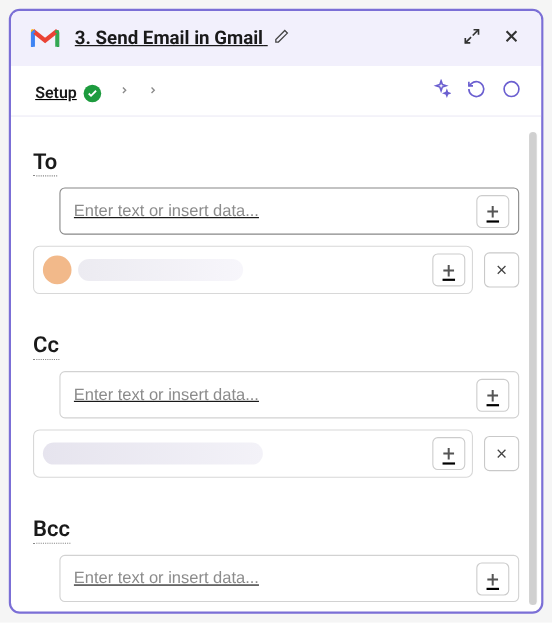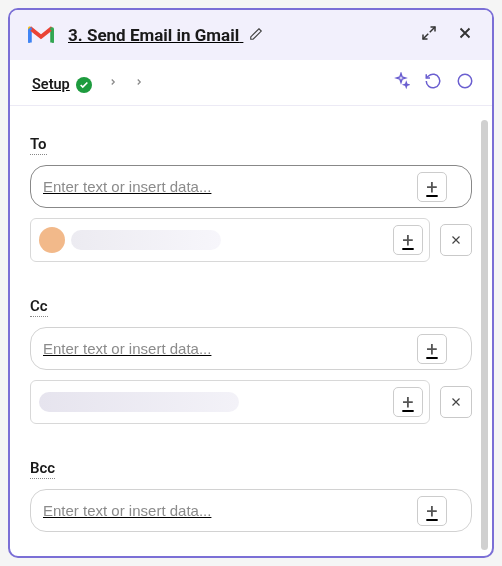--- a/index.html
+++ b/index.html
@@ -89,36 +89,37 @@
 }
 .scrollbar-fake {
   position: absolute;
   right: 4px; top: 110px;
   width: 7px; height: 430px;
   background: #d0d0d0;
   border-radius: 4px;
 }
 .field-group { margin-bottom: 34px; }
 .field-label {
-  font-size: 15px;
+  font-size: 20px;
   font-weight: 600;
   color: #1a1a1a;
   border-bottom: 1px dotted #888;
   display: inline-block;
   padding-bottom: 1px;
   margin-bottom: 10px;
 }
 .text-input-row {
   display: flex;
   align-items: center;
   border: 1.5px solid #888;
-  border-radius: 16px;
-  padding: 4px 24px 4px 12px;
+  border-radius: 5px;
+  padding: 4px 8px 4px 12px;
   background: #fff;
   margin-bottom: 10px;
+  margin-left: 24px;
 }
 .text-input-row.light { border-color: #d2d2d2; }
 .text-input-row input {
   flex: 1;
   border: none;
   outline: none;
   font-size: 15px;
   color: #333;
   padding: 8px 0;
   background: transparent;

